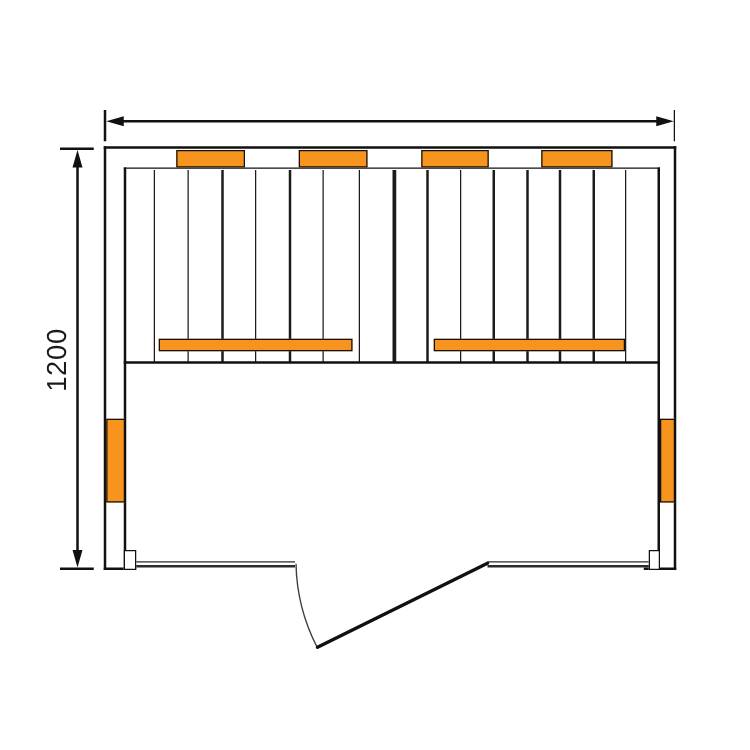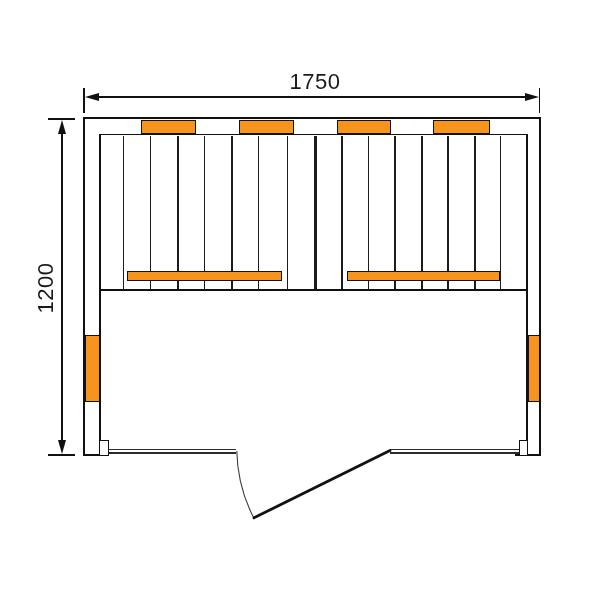--- a/index.html
+++ b/index.html
@@ -33,21 +33,20 @@
 </head>
 <body>
 
 <div id="canvas" style="--heater: #F7941D; --ink: #111111; --bg: #FFFFFF;">
 
   <div class="vline" style="left:82.8px;top:88px;width:1.8px;height:25px;"></div>
   <div class="vline" style="left:538.6px;top:88px;width:1.8px;height:25px;"></div>
   <div class="hline" style="left:96px;top:96.2px;width:431px;height:1.6px;"></div>
   <div class="arrow arrow-left" style="left:84.5px;top:93px;"></div>
   <div class="arrow arrow-right" style="left:524.8px;top:93px;"></div>
-  <div class="dim-label" style="left:265px;top:71px;width:100px;">1750</div>
 
   <div class="hline" style="left:48px;top:118.4px;width:27px;height:1.8px;"></div>
   <div class="hline" style="left:48px;top:454.2px;width:27px;height:1.8px;"></div>
   <div class="vline" style="left:61.3px;top:131px;width:1.6px;height:312px;"></div>
   <div class="arrow arrow-up" style="left:58.1px;top:120px;"></div>
   <div class="arrow arrow-down" style="left:58.1px;top:440.4px;"></div>
   <div class="dim-label" style="left:-6px;top:277px;width:104px;height:22px;transform:rotate(-90deg);">1200</div>
 
   <div class="hline" style="left:82.8px;top:117.3px;width:458.5px;height:2px;"></div>
   <div class="vline" style="left:82.8px;top:117.3px;width:2px;height:339px;"></div>

